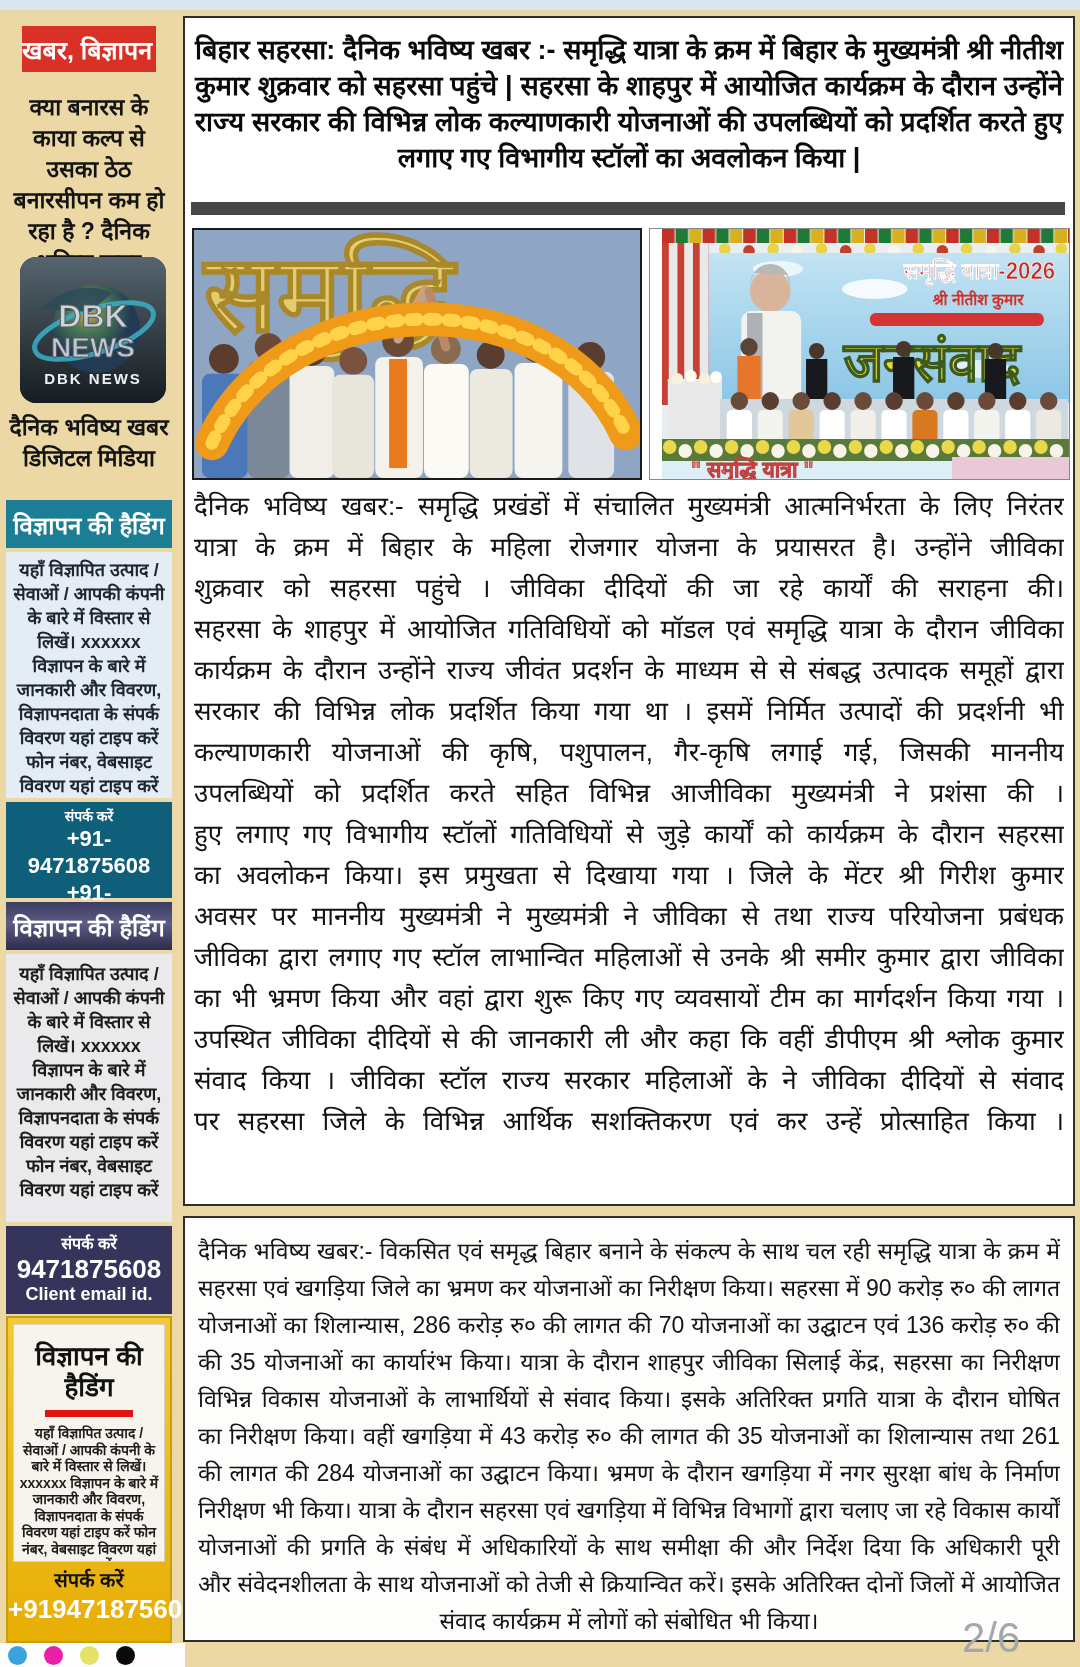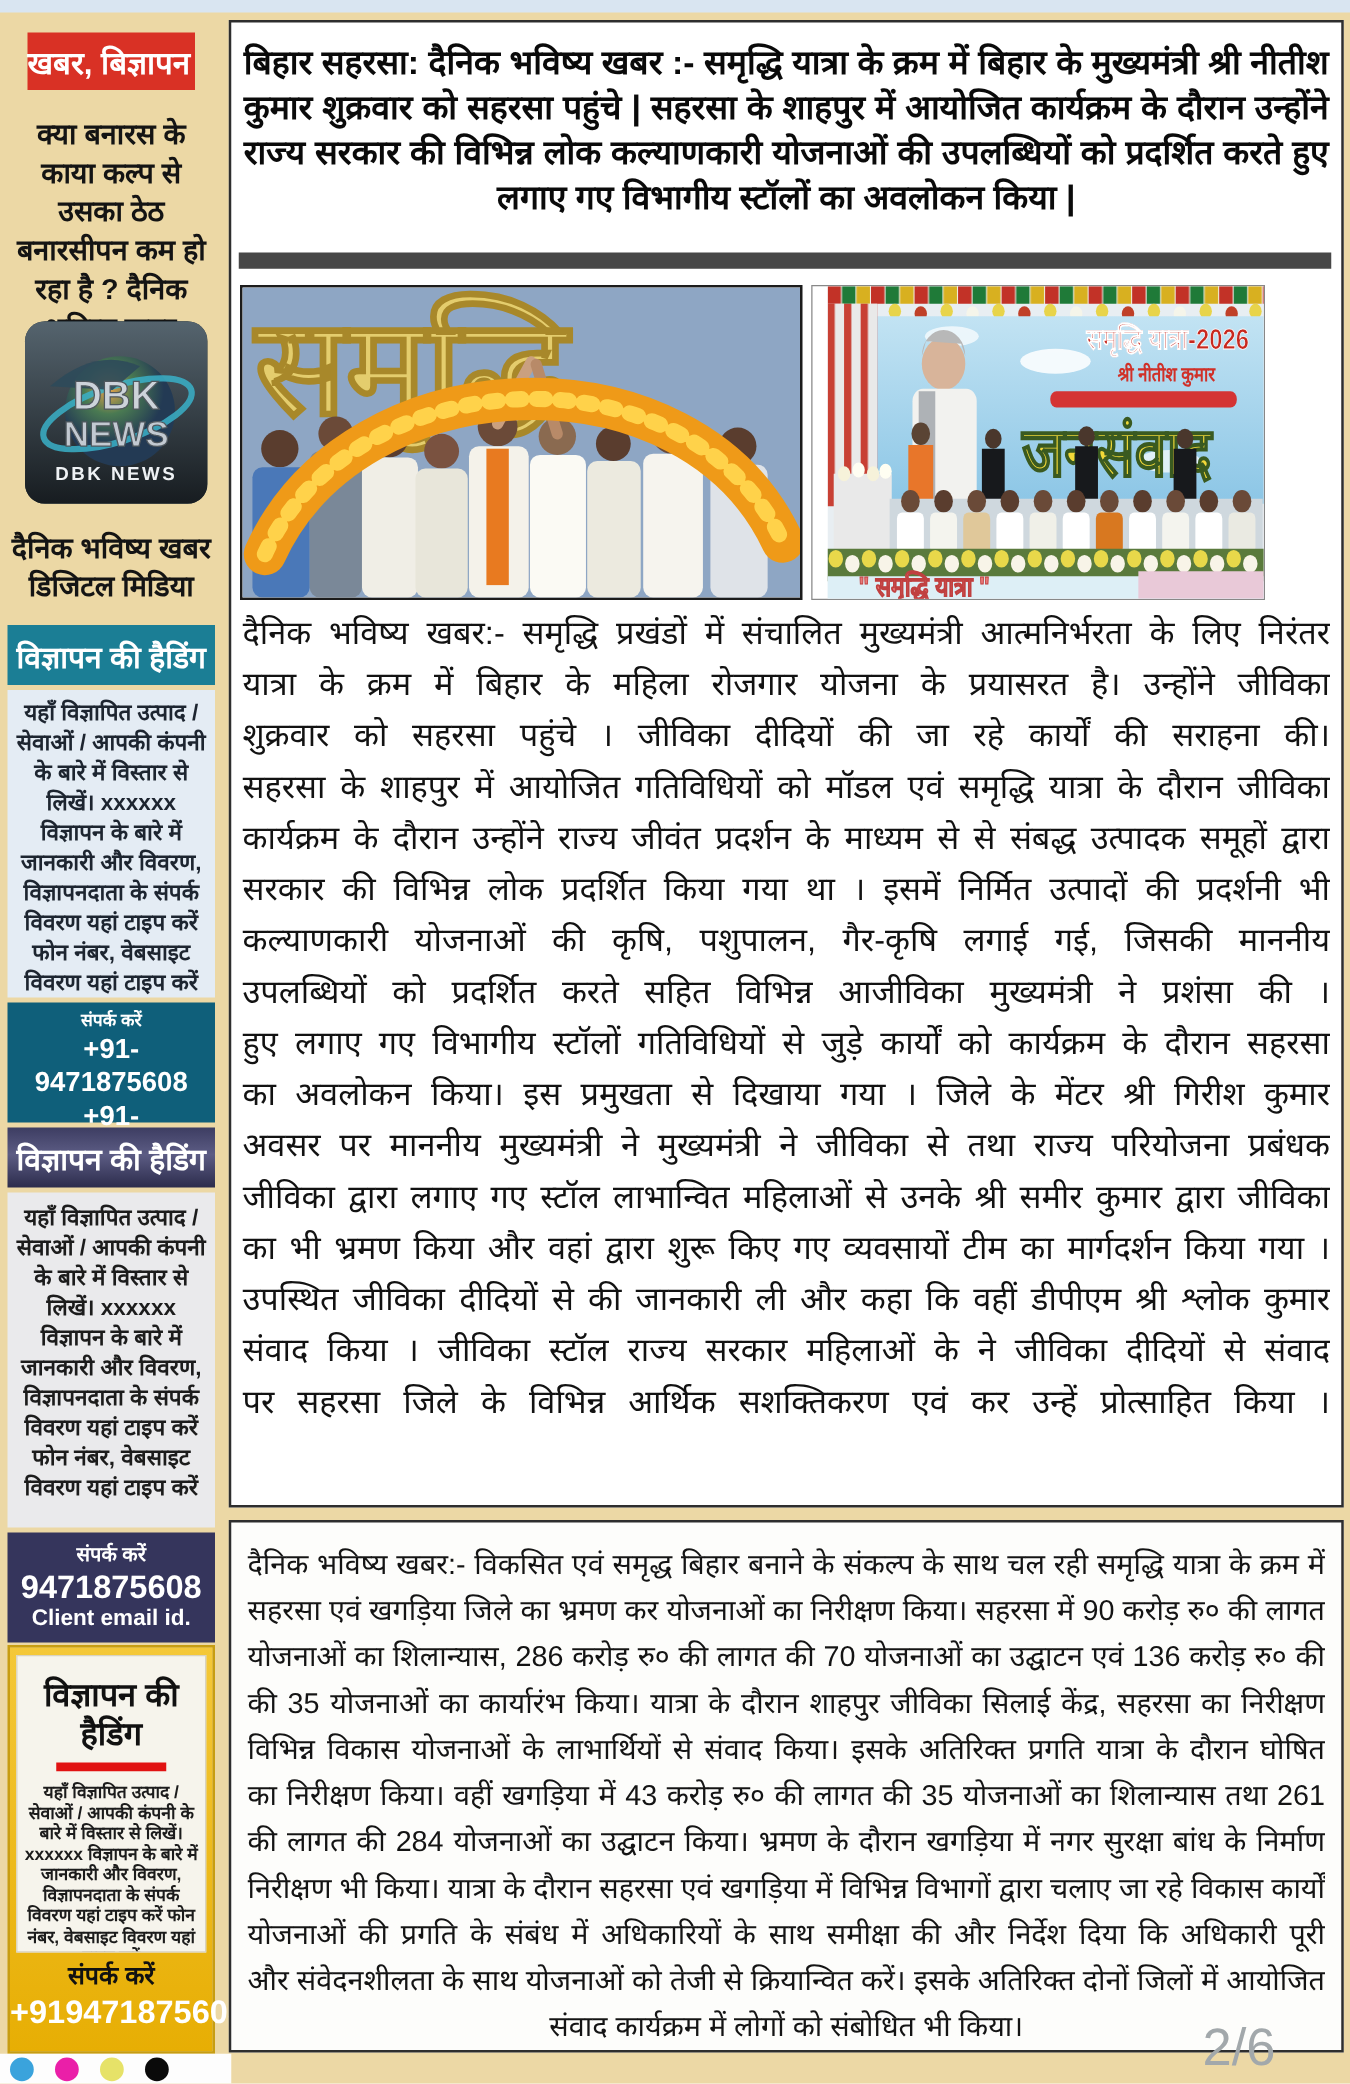--- a/index.html
+++ b/index.html
@@ -9,21 +9,21 @@
   .topstrip { position:absolute; left:0; top:0; width:1080px; height:10px; background:#d9e5f1; }
 
   
   .sb-red { position:absolute; left:22px; top:26px; width:134px; height:46px;
     background:#d93125; color:#fff; font-weight:bold; font-size:25px;
     display:flex; align-items:center; }
   .sb-teaser { position:absolute; left:6px; top:92px; width:166px;
     color:#141414; font-weight:bold; font-size:23px; line-height:31px; text-align:center; }
   .sb-logo { position:absolute; left:20px; top:257px; width:146px; height:146px;
     border-radius:16px; overflow:hidden; background:#22303a; }
-  .sb-logocap { position:absolute; left:2px; top:423px; width:174px;
+  .sb-logocap { position:absolute; left:2px; top:412px; width:174px;
     color:#141414; font-weight:bold; font-size:23px; line-height:31px; text-align:center; }
 
   .adh1 { position:absolute; left:6px; top:500px; width:166px; height:48px;
     background:#1b7e95; color:#fff; font-weight:bold; font-size:24px;
     display:flex; align-items:center; justify-content:center; }
   .adp1 { position:absolute; left:6px; top:552px; width:166px; height:246px;
     background:#e4ecf4; color:#1d2530; font-weight:bold; font-size:18px; line-height:24px;
     text-align:center; padding:6px 6px; overflow:hidden; }
   .adc1 { position:absolute; left:6px; top:802px; width:166px; height:96px;
     background:#0f5f7a; color:#fff; text-align:center; padding-top:4px; }
@@ -62,21 +62,21 @@
   .dot.c3{ background:#e6e268; } .dot.c4{ background:#0a0a0a; }
 
   
   .frame1 { position:absolute; left:183px; top:16px; width:892px; height:1190px;
     background:#ffffff; border:2px solid #2e2e2e; }
   .headline { padding:14px 10px 6px 10px; font-size:27px; line-height:36px; font-weight:bold;
     color:#0a0a0a; text-align:justify; text-align-last:center; }
   .divbar { position:absolute; left:6px; top:184px; width:874px; height:13px; background:#474747; }
   .photo { position:absolute; top:210px; height:252px; }
   .photo.left { left:7px; width:450px; border:2px solid #1c1c1c; }
-  .photo.right { left:464px; width:363px; border:1px solid #888;padding-left:12px; }
+  .photo.right { left:464px; width:421px; border:1px solid #888;padding-left:12px; }
   .photo svg { display:block; width:100%; height:100%; }
   .art1 { position:absolute; left:0; top:468px; width:888px; padding:0 9px; }
   .a1line { font-size:26px; height:41px; line-height:41px; color:#121212;
     text-align:justify; text-align-last:justify; white-space:normal; overflow:hidden; }
 
   .frame2 { position:absolute; left:183px; top:1216px; width:892px; height:426px;
     background:#fdfdfb; border:2px solid #2e2e2e; padding:15px 13px 0 13px; }
   .a2line { font-size:23px; height:37px; line-height:37px; color:#141414;
     text-align:justify; text-align-last:justify; overflow:hidden; }
   .a2line.center { text-align:right; text-align-last:center; }

